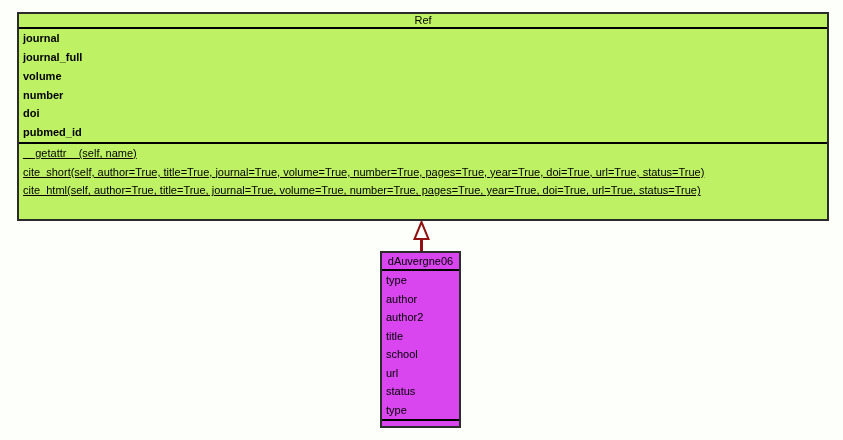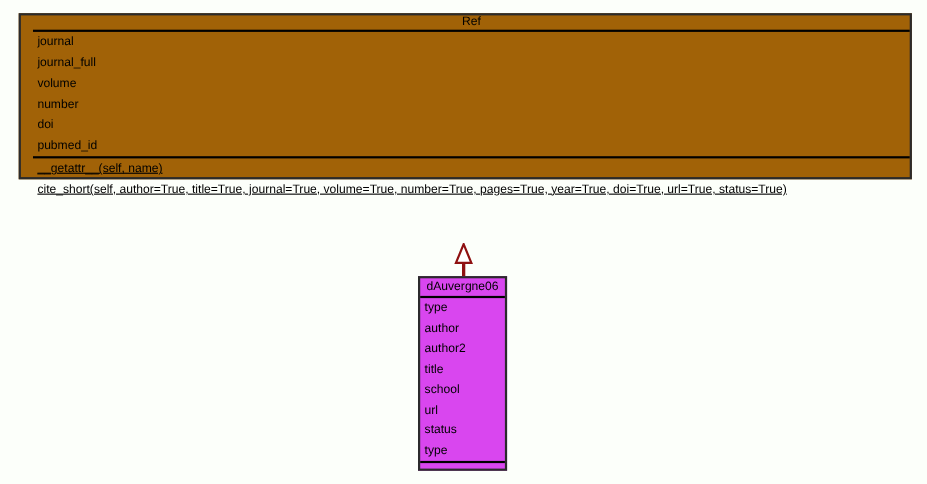--- a/index.html
+++ b/index.html
@@ -18,23 +18,22 @@
   }
   .cbox {
     position: absolute;
     box-sizing: border-box;
     border: 2px solid #2B2B2B;
   }
   #ref-box {
     left: 17px;
     top: 12px;
     width: 812px;
-    height: 151px;
-    background: #a16207;
-    padding-left: 11px;
+    height: 209px;
+    background: #bef264;
   }
   #dauv-box {
     left: 380px;
     top: 251px;
     width: 81px;
     height: 177px;
     background: #d946ef;
   }
   .ctitle {
     box-sizing: border-box;
@@ -61,20 +60,21 @@
   }
   .row {
     box-sizing: border-box;
     padding-left: 4px;
     white-space: nowrap;
     overflow: hidden;
   }
   #ref-box .attrs .row {
     height: 18.857px;
     line-height: 18.857px;
+    font-weight: bold;
   }
   #ref-box .methods-compartment .row {
     height: 18.67px;
     line-height: 18.67px;
   }
   #dauv-box .attrs .row {
     height: 18.5px;
     line-height: 18.5px;
   }
   #dauv-box .methods-compartment {
@@ -99,20 +99,21 @@
       <div class="row">journal</div>
       <div class="row">journal_full</div>
       <div class="row">volume</div>
       <div class="row">number</div>
       <div class="row">doi</div>
       <div class="row">pubmed_id</div>
     </div>
     <div class="compartment methods-compartment">
       <div class="row">__getattr__(self, name)</div>
       <div class="row">cite_short(self, author=True, title=True, journal=True, volume=True, number=True, pages=True, year=True, doi=True, url=True, status=True)</div>
+      <div class="row">cite_html(self, author=True, title=True, journal=True, volume=True, number=True, pages=True, year=True, doi=True, url=True, status=True)</div>
     </div>
   </div>
 
   <svg id="arrow-svg" viewBox="0 0 21 30">
     <line x1="10.5" y1="18" x2="10.5" y2="30" stroke="#8F1111" stroke-width="3"></line>
     <polygon points="10.5,1 3.5,18 17.5,18" fill="#FFFFFF" stroke="#8F1111" stroke-width="2"></polygon>
   </svg>
 
   <div id="dauv-box" class="cbox">
     <div class="ctitle">dAuvergne06</div>

